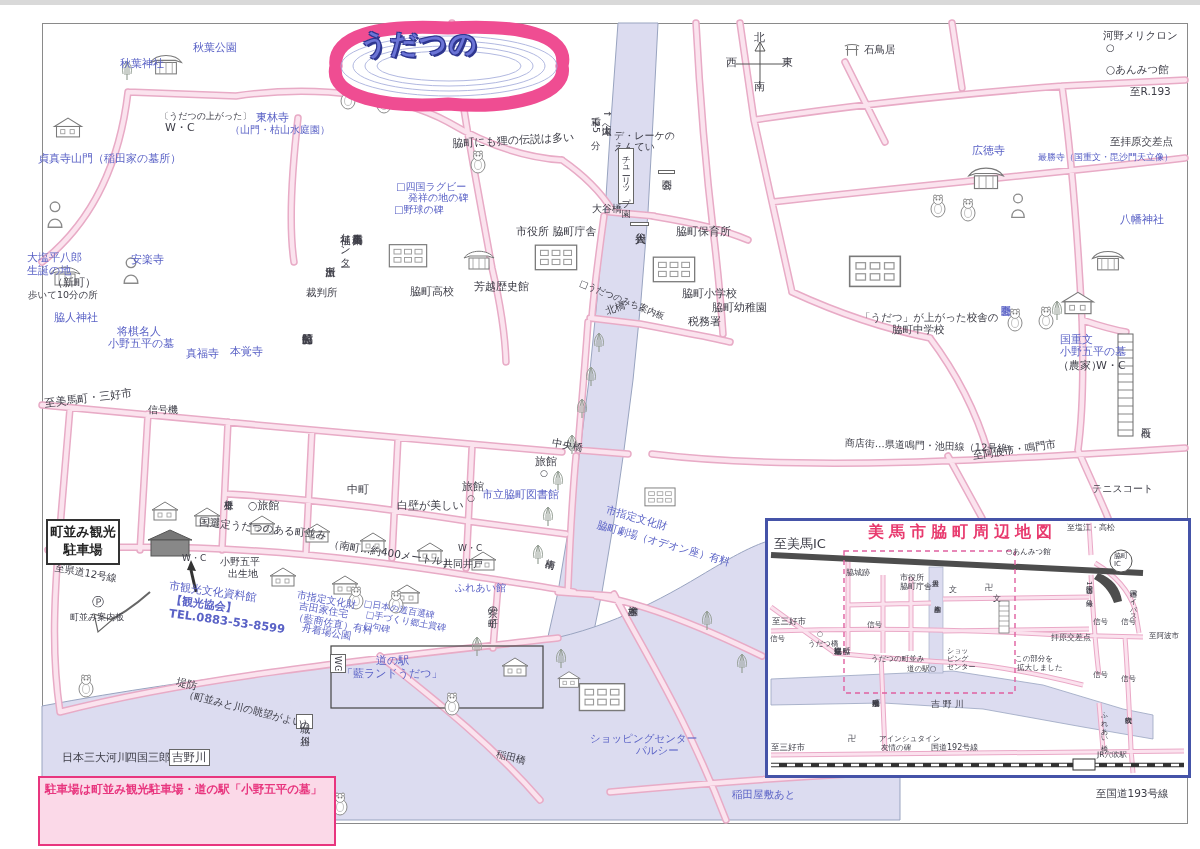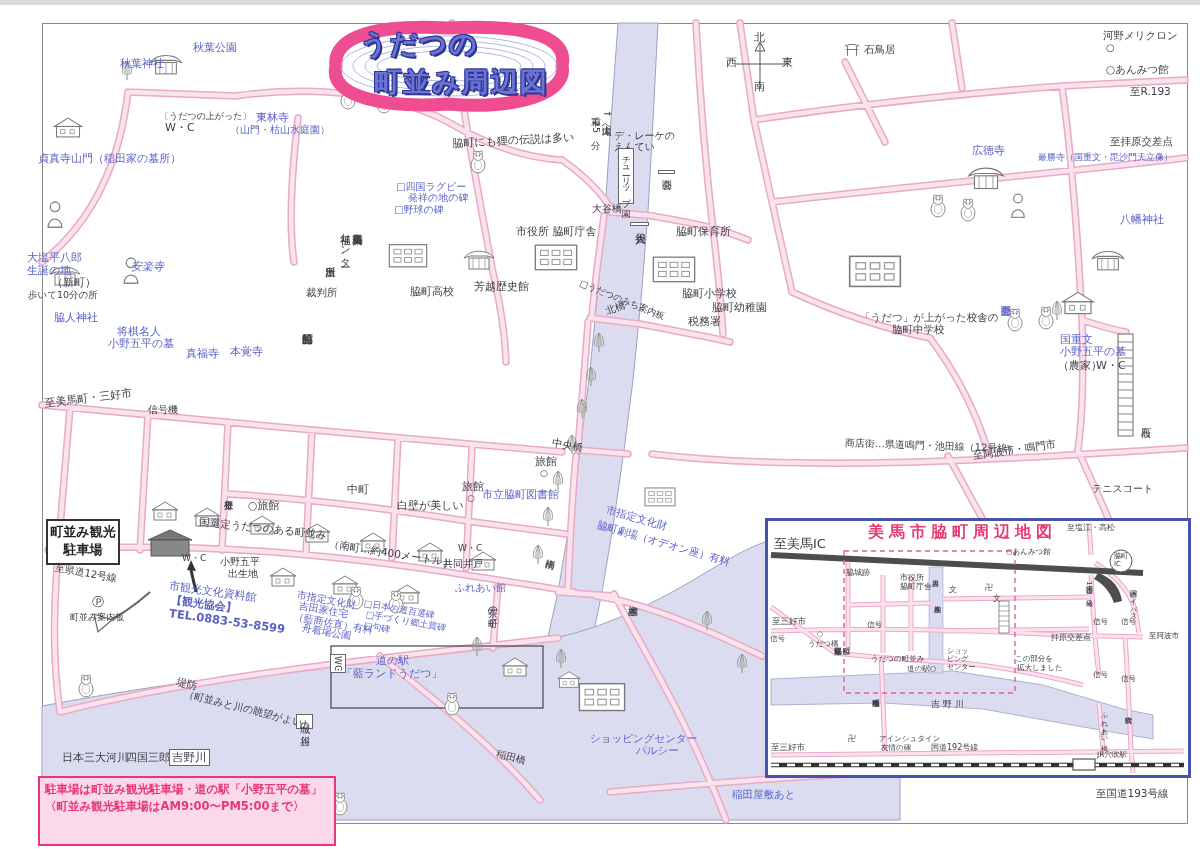--- a/index.html
+++ b/index.html
@@ -251,21 +251,21 @@
       <div class="lbl b" style="left: 120px; top: 58px;">秋葉神社</div>
       <div class="lbl" style="left: 160px; top: 111px; font-size: 9px;">〔うだつの上がった〕</div>
       <div class="lbl" style="left: 165px; top: 122px;">W・C</div>
       <div class="lbl b" style="left: 256px; top: 112px;">東林寺</div>
       <div class="lbl b" style="left: 230px; top: 124px; font-size: 10px;">（山門・枯山水庭園）</div>
       <div class="lbl b" style="left: 38px; top: 153px;">貞真寺山門（稲田家の墓所）</div>
       <div class="lbl b" style="left: 27px; top: 252px;">大塩平八郎</div>
       <div class="lbl b" style="left: 27px; top: 265px;">生誕の地</div>
       <div class="lbl" style="left: 52px; top: 277px;">（新町）</div>
       <div class="lbl" style="left: 28px; top: 290px; font-size: 9.5px;">歩いて10分の所</div>
-      <div class="lbl b" style="left: 131px; top: 261px; font-style: italic;">安楽寺</div>
+      <div class="lbl b" style="left: 131px; top: 254px;">安楽寺</div>
       <div class="lbl b" style="left: 117px; top: 326px;">将棋名人</div>
       <div class="lbl b" style="left: 108px; top: 338px;">小野五平の墓</div>
       <div class="lbl b" style="left: 54px; top: 312px;">脇人神社</div>
       <div class="lbl b" style="left: 186px; top: 348px;">真福寺</div>
       <div class="lbl b" style="left: 230px; top: 346px;">本覚寺</div>
       <div class="lbl v" style="left: 300px; top: 325px;">脇町公民館</div>
       <div class="lbl" style="left: 44px; top: 398px; transform: rotate(-7deg);">至美馬町・三好市</div>
       <div class="lbl" style="left: 148px; top: 404px; font-size: 10px;">信号機</div>
       <div class="lbl v" style="left: 339px; top: 226px; font-size: 10.5px;">美馬市商工会
 福祉センター</div>
@@ -371,28 +371,26 @@
 
   <div class="badge">
     <svg width="310" height="95">
       <path d="M150,8 C80,4 34,16 38,46 C30,78 90,88 150,84 C222,90 270,72 264,46 C272,14 220,4 150,8 Z" fill="#ffffff" stroke="#ef4d92" stroke-width="13" stroke-linejoin="round"></path>
       <ellipse cx="151" cy="46" rx="108" ry="30" fill="none" stroke="#a8b0dc" stroke-width="0.9"></ellipse>
       <ellipse cx="151" cy="46" rx="96" ry="25" fill="none" stroke="#a8b0dc" stroke-width="0.9"></ellipse>
       <ellipse cx="151" cy="46" rx="84" ry="20" fill="none" stroke="#a8b0dc" stroke-width="0.9"></ellipse>
       <ellipse cx="151" cy="46" rx="72" ry="15" fill="none" stroke="#a8b0dc" stroke-width="0.9"></ellipse>
     </svg>
     <div class="badge-t badge-t1">うだつの</div>
-    <div class="badge-t badge-t2">町並み周辺図</div>
   </div>
 
   <div class="parking-box"><span>町並み観光</span><br><span>駐車場</span></div>
 
   <div class="note-box">
     <div>駐車場は町並み観光駐車場・道の駅「小野五平の墓」</div>
-    <div>〈町並み観光駐車場はAM9:00〜PM5:00まで〉</div>
   </div>
 
   <div class="inset">
     <svg class="abs" width="420" height="254">
       <polygon points="3,158 185,150 275,164 355,188 385,194 385,218 315,206 215,188 115,182 3,184" fill="#dcdcf0" stroke="#99a4c0" stroke-width="0.8"></polygon>
       <rect x="161" y="46" width="14" height="106" fill="#dcdcf0" stroke="#99a4c0" stroke-width="0.6"></rect>
       <path fill="none" stroke="#eaa9c7" stroke-width="5" d="
         M3,110 C115,106 225,110 291,114 L375,116
         M3,234 L416,230
         M321,2 L323,34 M323,54 C325,92 327,122 331,154

